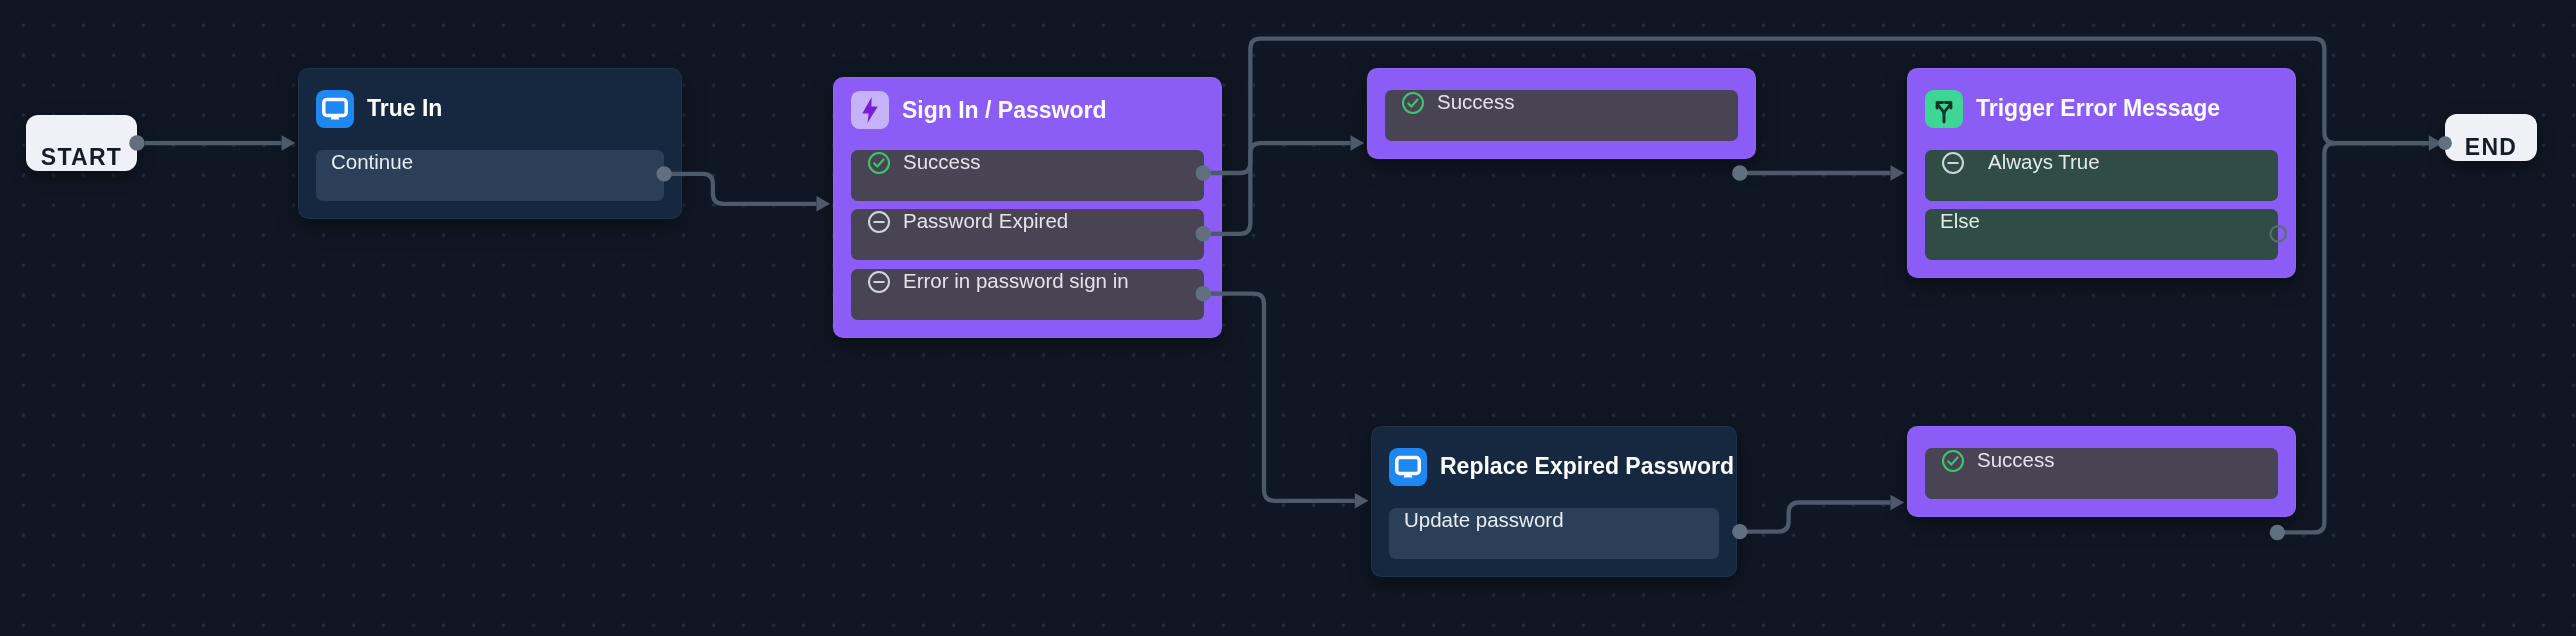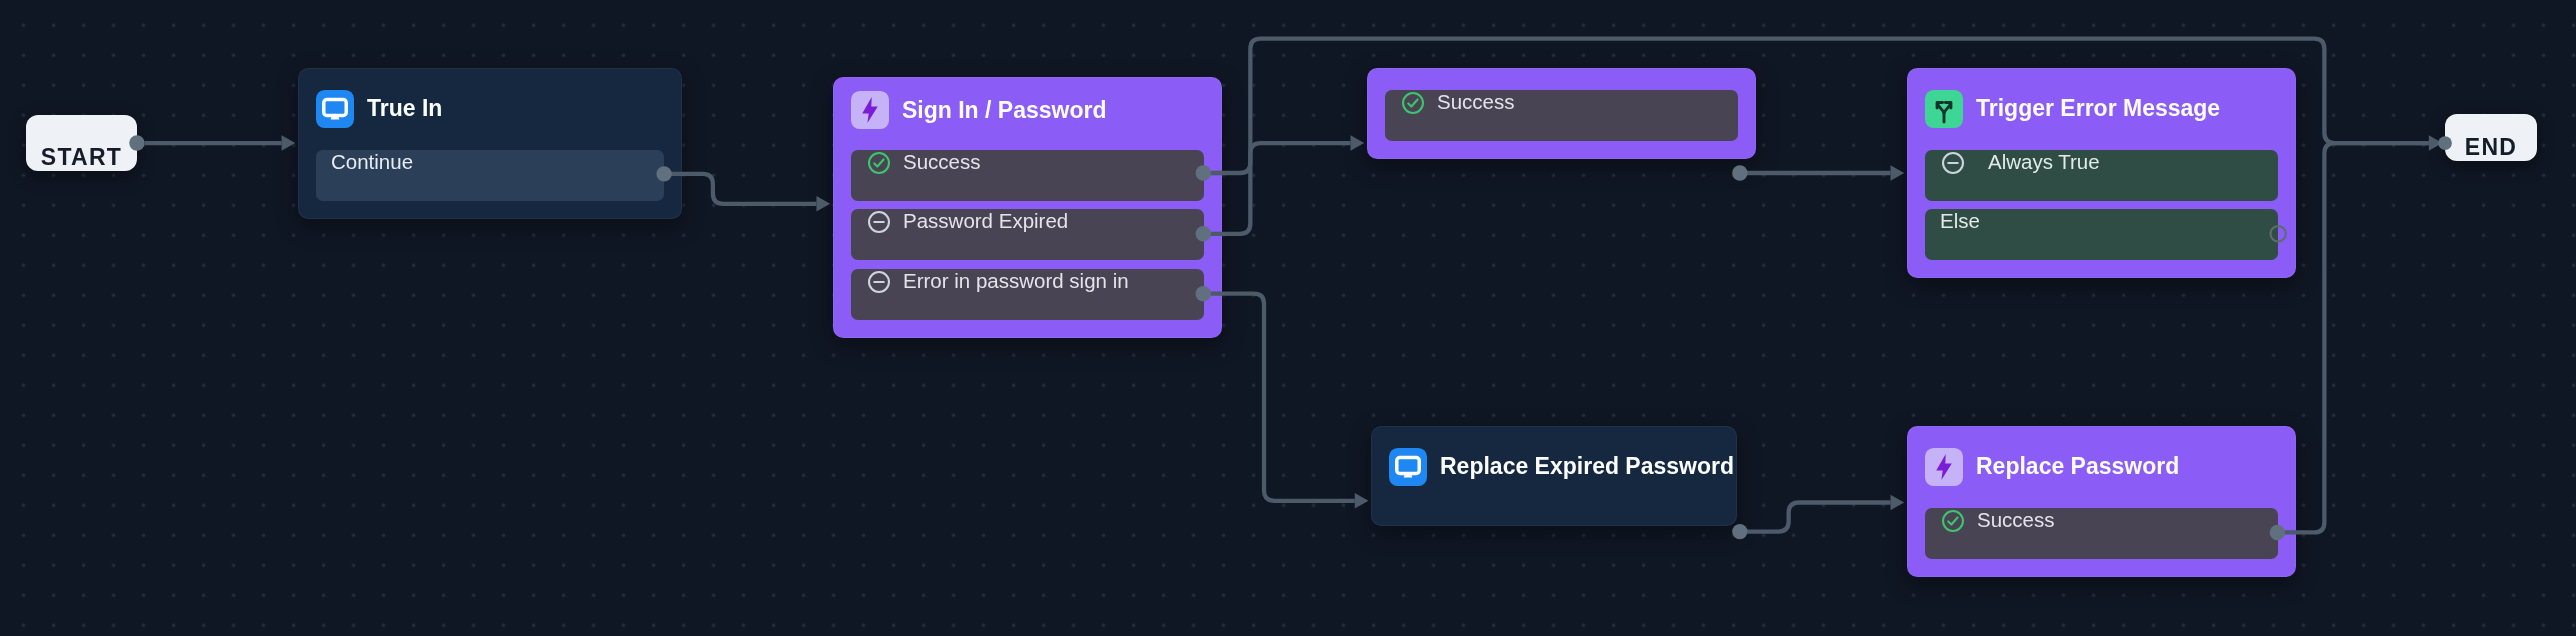--- a/index.html
+++ b/index.html
@@ -166,31 +166,26 @@
   <div class="node node-navy" style="left:1371px;top:426px;width:366px">
     <div class="node-header">
       <span class="chip chip-blue">
         <svg width="38" height="38" viewBox="0 0 44 44">
           <rect x="9" y="11" width="26" height="18.5" rx="3.5" fill="none" stroke="#ffffff" stroke-width="4"></rect>
           <path d="M18.5 30 h7 l1.6 4.2 h-10.2 z" fill="#ffffff"></path>
         </svg>
       </span>
       <span class="node-title">Replace Expired Password</span>
     </div>
+    <div class="row">
+      <span class="row-label">Update password</span>
+    </div>
   </div>
 
   <div class="node node-purple" style="left:1907px;top:426px;width:389px">
-    <div class="node-header">
-      <span class="chip chip-purple">
-        <svg width="38" height="38" viewBox="0 0 44 44">
-          <polygon points="24,7 13,26 20.5,26 19,37 31,18 23.5,18" fill="#7a1cd8"></polygon>
-        </svg>
-      </span>
-      <span class="node-title">Replace Password</span>
-    </div>
     <div class="row">
       <span class="row-icon">
         <svg width="26" height="26" viewBox="0 0 30 30">
             <circle cx="15" cy="15" r="11.5" fill="none" stroke="#3fc46e" stroke-width="2.4"></circle>
             <path d="M9.5 15.5 l3.6 3.6 l7.2 -8.2" fill="none" stroke="#3fc46e" stroke-width="2.4" stroke-linecap="round" stroke-linejoin="round"></path>
           </svg>
       </span>
       <span class="row-label">Success</span>
     </div>
   </div>

